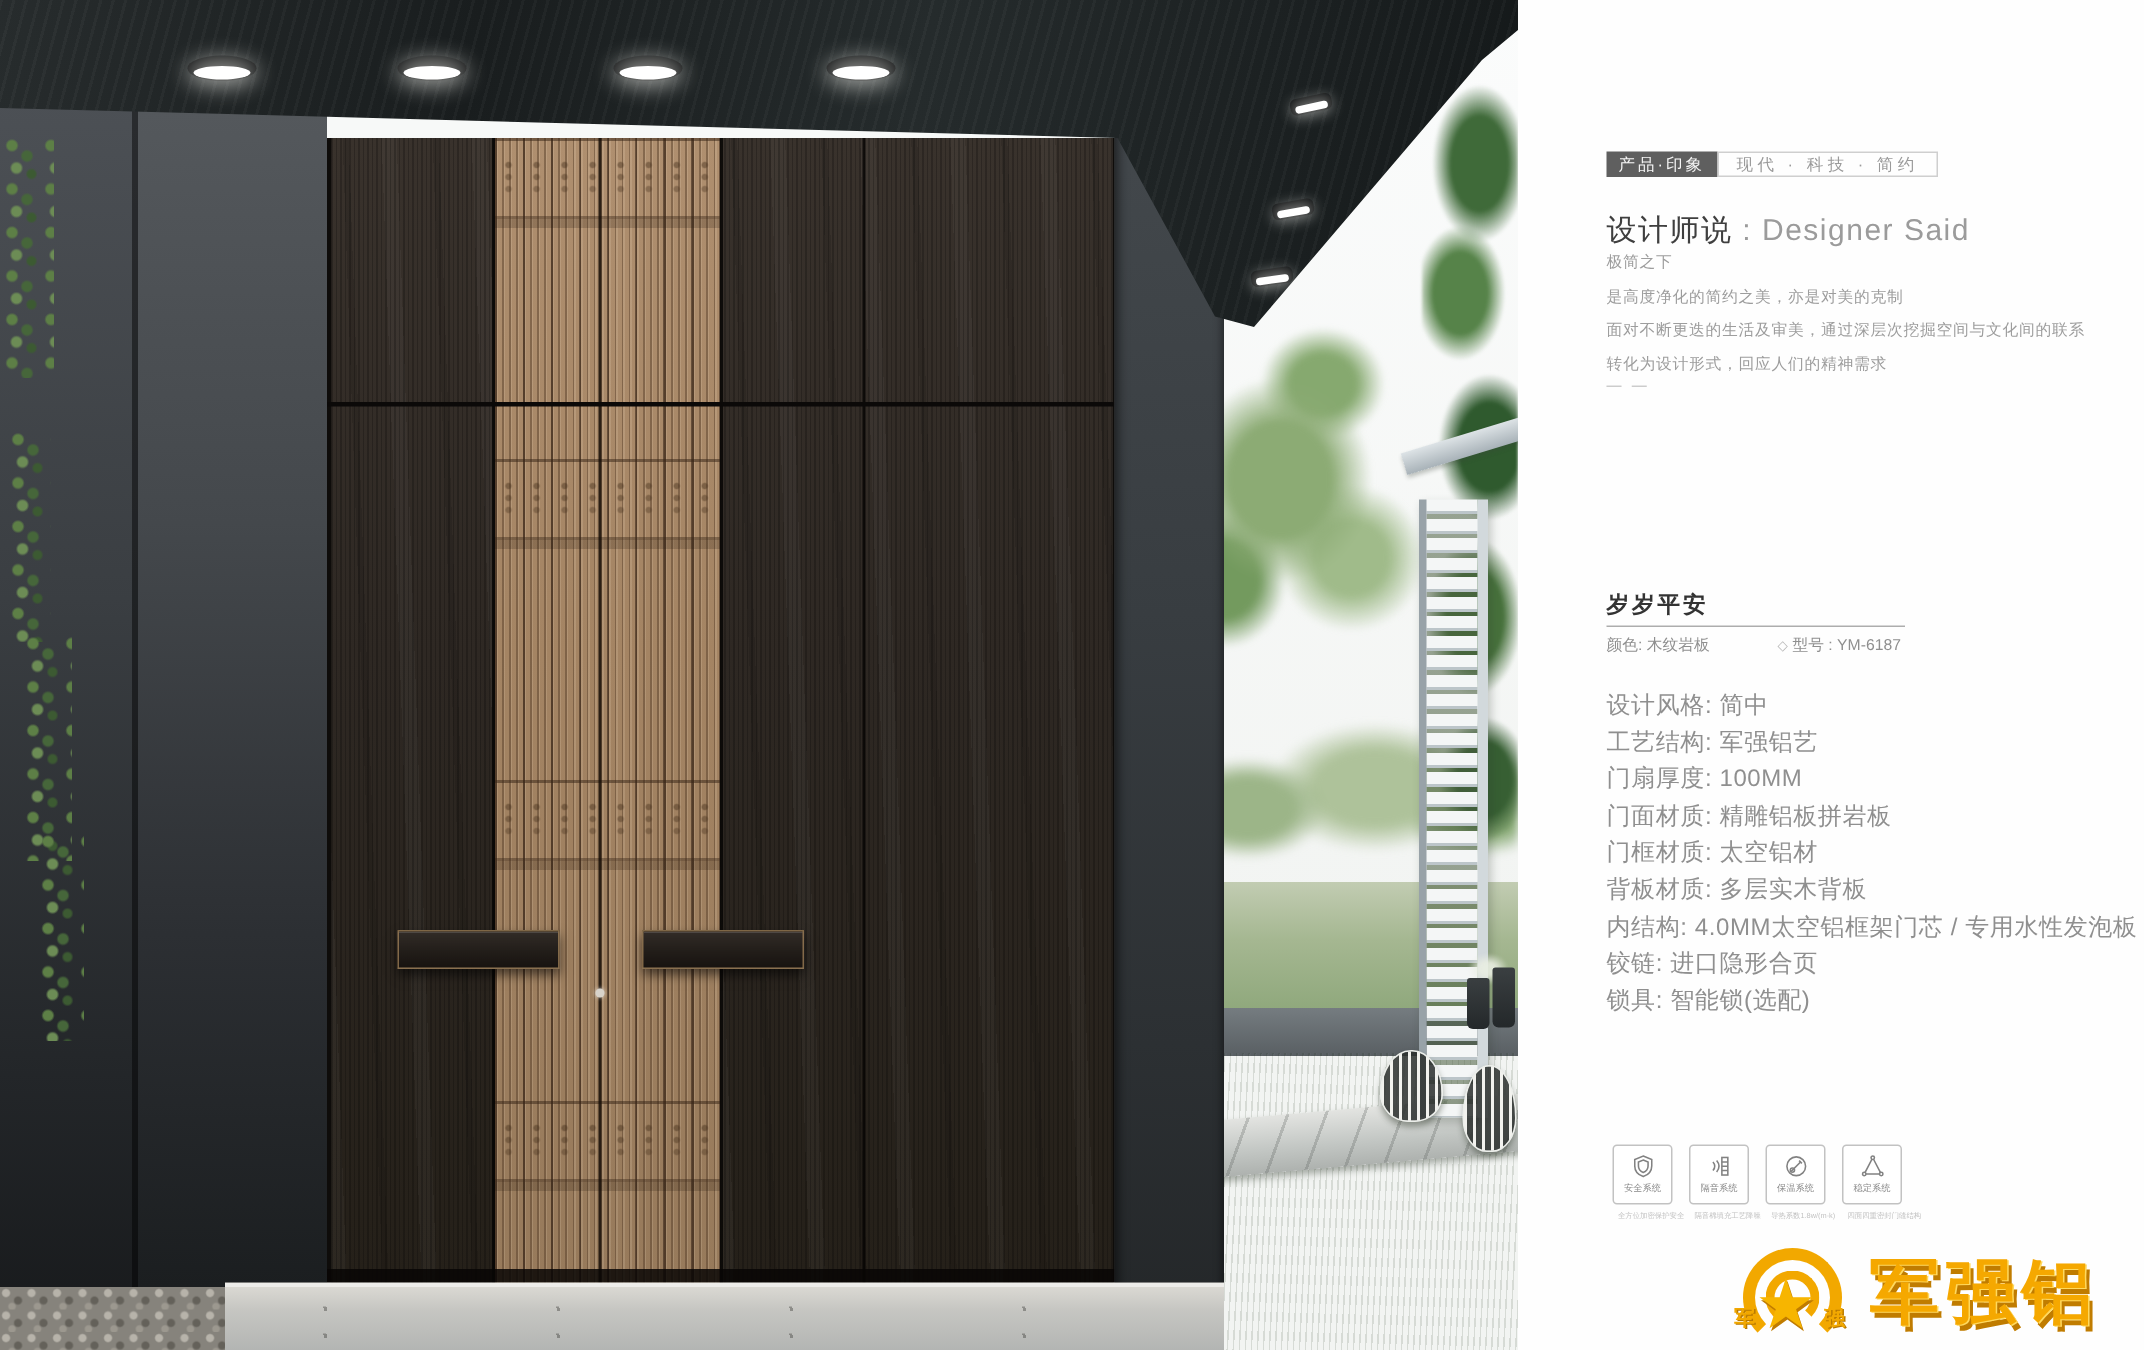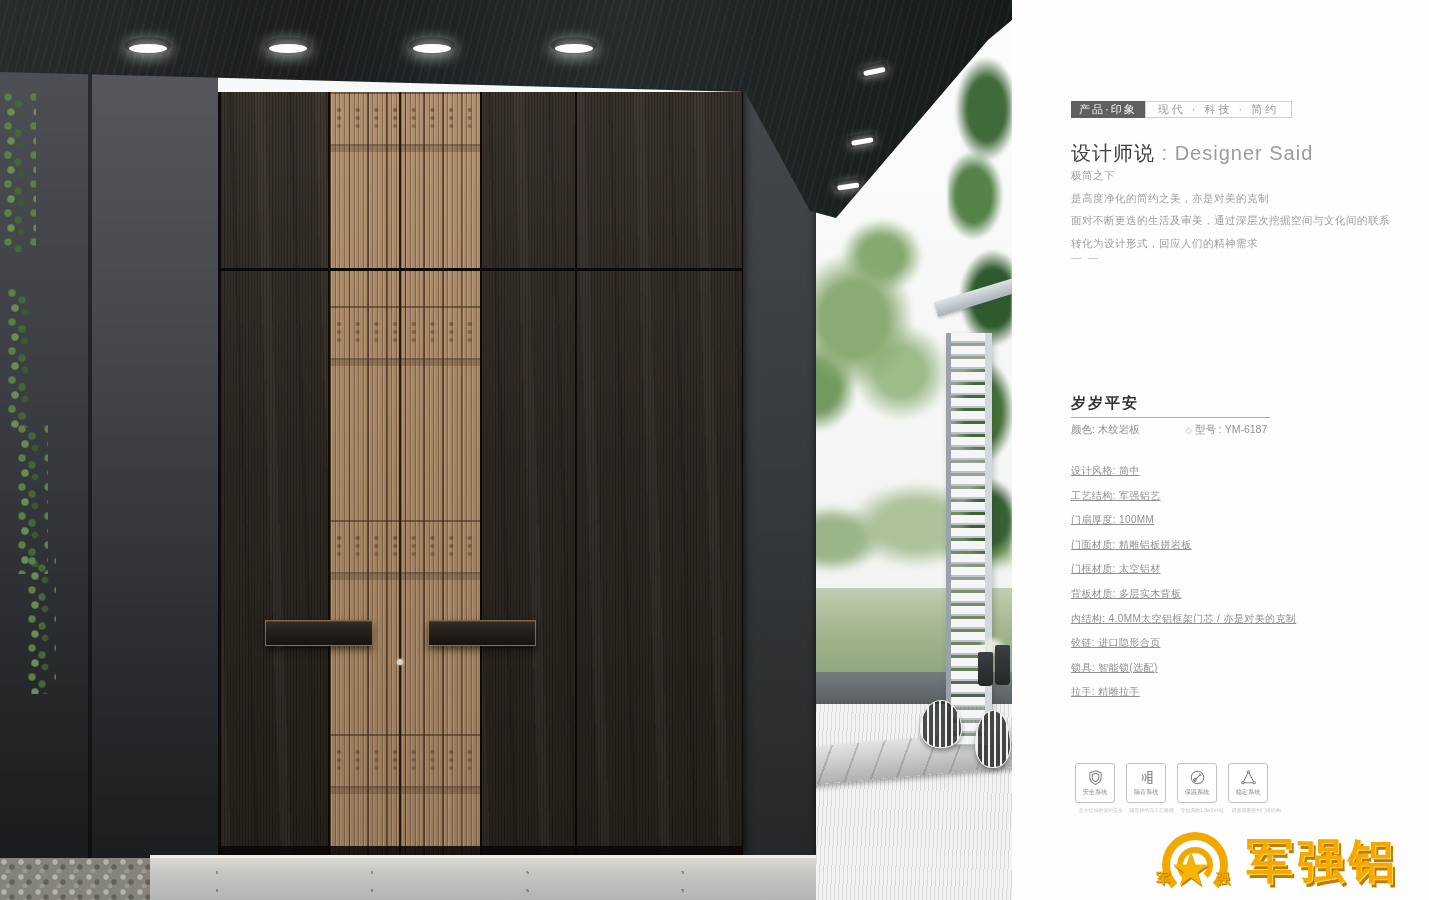--- a/index.html
+++ b/index.html
@@ -146,21 +146,21 @@
   .badge-secondary{border:1px solid #cfcfcf;color:#9a9a9a;padding:1px 12px;letter-spacing:3px;display:flex;align-items:center;}
   .designer-title{position:absolute;left:59px;top:140px;font-size:20px;color:#3f3f3f;letter-spacing:1px;}
   .designer-title .en{color:#9b9b9b;}
   .designer-text{position:absolute;left:59px;top:164px;font-size:10.5px;color:#9d9d9d;line-height:22.5px;letter-spacing:.5px;}
   .designer-dashes{position:absolute;left:59px;top:252px;font-size:10px;color:#b9b9b9;letter-spacing:2px;}
   .product-name{position:absolute;left:59px;top:394px;font-size:15px;font-weight:bold;color:#333333;letter-spacing:2px;}
   .product-rule{position:absolute;left:59px;top:417px;width:199px;height:1px;background:#adadad;}
   .product-meta{position:absolute;left:59px;top:423px;width:300px;font-size:10.5px;color:#8f8f8f;}
   .product-meta .model{position:absolute;left:114px;top:0;}
   .model .gem{color:#b8b8b8;font-size:9px;margin-right:3px;}
-  .spec-list{position:absolute;left:59px;top:459px;font-size:10px;color:#8f8f8f;line-height:24.6px;letter-spacing:.4px;text-decoration:underline;}
+  .spec-list{position:absolute;left:59px;top:459px;font-size:16px;color:#8f8f8f;line-height:24.6px;letter-spacing:.4px;}
   .features{position:absolute;left:63px;top:763px;display:flex;gap:11px;}
   .feature{width:40px;text-align:center;}
   .feature-box{width:40px;height:40px;border:1px solid #c2c2c2;border-radius:3px;display:flex;flex-direction:column;align-items:center;justify-content:center;gap:2px;background:#fff;}
   .feature-box svg{display:block;}
   .feature-label{font-size:6.5px;color:#8a8a8a;transform:scale(.95);white-space:nowrap;}
   .feature-caption{margin-top:3px;font-size:6px;color:#c2c2c2;transform:scale(.82);white-space:nowrap;}
 
   
   .logo{position:absolute;left:138px;top:822px;width:279px;height:78px;}
   .emblem{position:absolute;left:0;top:2px;width:92px;height:74px;}
@@ -267,24 +267,23 @@
       <span class="model"><span class="gem">◇</span><span>型号 : YM-6187</span></span>
     </div>
 
     <div class="spec-list">
       <div>设计风格: 简中</div>
       <div>工艺结构: 军强铝艺</div>
       <div>门扇厚度: 100MM</div>
       <div>门面材质: 精雕铝板拼岩板</div>
       <div>门框材质: 太空铝材</div>
       <div>背板材质: 多层实木背板</div>
-      <div>内结构: 4.0MM太空铝框架门芯 / 亦是对美的克制</div>
+      <div>内结构: 4.0MM太空铝框架门芯 / 专用水性发泡板</div>
       <div>铰链: 进口隐形合页</div>
       <div>锁具: 智能锁(选配)</div>
-      <div>拉手: 精雕拉手</div>
     </div>
 
     <div class="features">
       <div class="feature">
         <div class="feature-box">
           <svg width="17" height="17" viewBox="0 0 18 18" fill="none" stroke="#828282" stroke-width="1.1">
             <path d="M9 1.8 L15 4.2 V8.8 C15 12.8 12.2 15.2 9 16.3 C5.8 15.2 3 12.8 3 8.8 V4.2 Z"></path>
             <path d="M9 4.6 L12.4 6 V8.9 C12.4 11.2 10.8 12.7 9 13.4 C7.2 12.7 5.6 11.2 5.6 8.9 V6 Z"></path>
           </svg>
           <div class="feature-label">安全系统</div>

